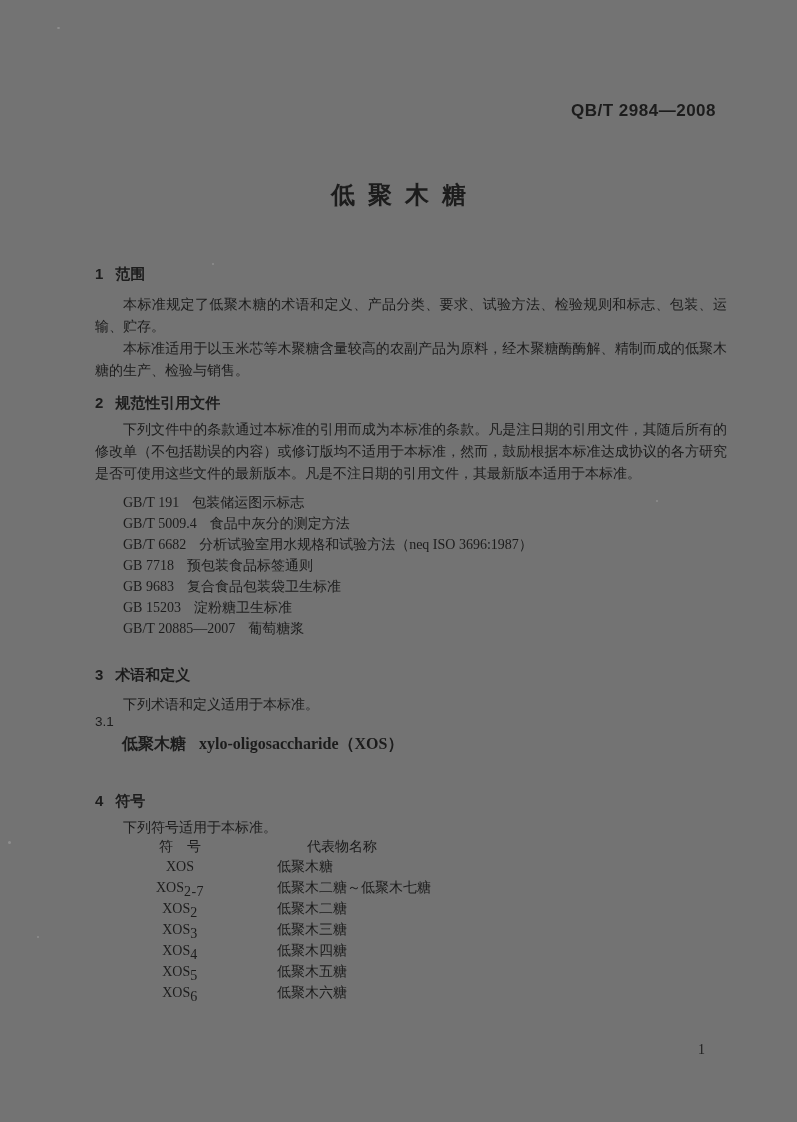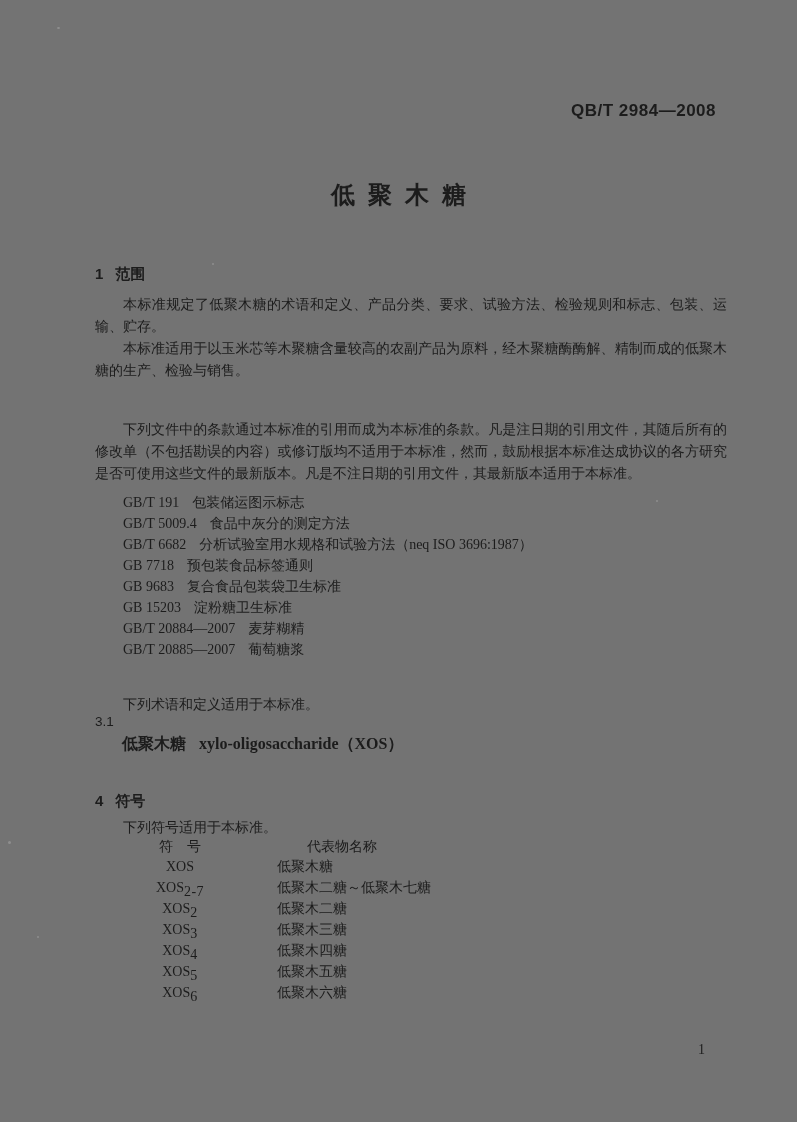--- a/index.html
+++ b/index.html
@@ -75,33 +75,38 @@
   <div class="doc-code">QB/T 2984—2008</div>
 
   <div class="main-title">低聚木糖</div>
 
   <div class="heading" style="top:265px;">
     <span class="h-num">1</span><span>范围</span>
   </div>
   <div class="para" style="top:294px;">本标准规定了低聚木糖的术语和定义、产品分类、要求、试验方法、检验规则和标志、包装、运输、贮存。</div>
   <div class="para" style="top:338px;">本标准适用于以玉米芯等木聚糖含量较高的农副产品为原料，经木聚糖酶酶解、精制而成的低聚木糖的生产、检验与销售。</div>
 
+  <div class="heading" style="top:394px;">
+    <span class="h-num">2</span><span>规范性引用文件</span>
+  </div>
   <div class="para" style="top:419px;">下列文件中的条款通过本标准的引用而成为本标准的条款。凡是注日期的引用文件，其随后所有的修改单（不包括勘误的内容）或修订版均不适用于本标准，然而，鼓励根据本标准达成协议的各方研究是否可使用这些文件的最新版本。凡是不注日期的引用文件，其最新版本适用于本标准。</div>
 
   <div class="ref-list" style="top:492px;">
     <div class="ref-item"><span class="ref-code">GB/T 191</span><span>包装储运图示标志</span></div>
     <div class="ref-item"><span class="ref-code">GB/T 5009.4</span><span>食品中灰分的测定方法</span></div>
     <div class="ref-item"><span class="ref-code">GB/T 6682</span><span>分析试验室用水规格和试验方法（neq ISO 3696:1987）</span></div>
     <div class="ref-item"><span class="ref-code">GB 7718</span><span>预包装食品标签通则</span></div>
     <div class="ref-item"><span class="ref-code">GB 9683</span><span>复合食品包装袋卫生标准</span></div>
     <div class="ref-item"><span class="ref-code">GB 15203</span><span>淀粉糖卫生标准</span></div>
-    <div class="ref-item"><span class="ref-code">GB/T 20884—2007</span><span>麦芽糊精</span></div>
     <div class="ref-item"><span class="ref-code">GB/T 20885—2007</span><span>葡萄糖浆</span></div>
   </div>
 
+  <div class="heading" style="top:666px;">
+    <span class="h-num">3</span><span>术语和定义</span>
+  </div>
   <div class="para" style="top:694px;">下列术语和定义适用于本标准。</div>
   <div class="clause-num" style="top:714px;">3.1</div>
   <div class="term-line" style="top:734px;">
     <span class="term-zh">低聚木糖</span><span class="term-en">xylo-oligosaccharide（XOS）</span>
   </div>
 
   <div class="heading" style="top:792px;">
     <span class="h-num">4</span><span>符号</span>
   </div>
   <div class="para" style="top:817px;">下列符号适用于本标准。</div>

